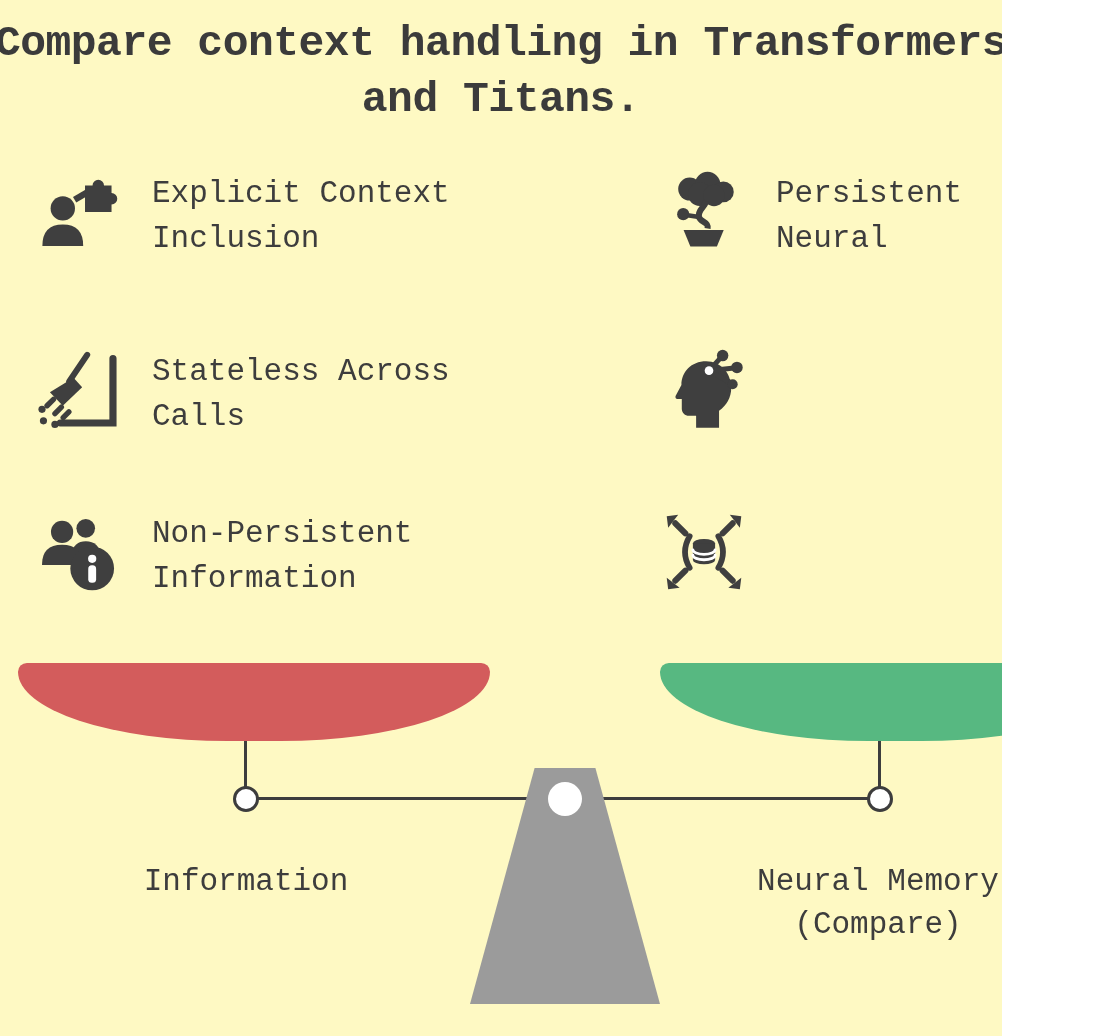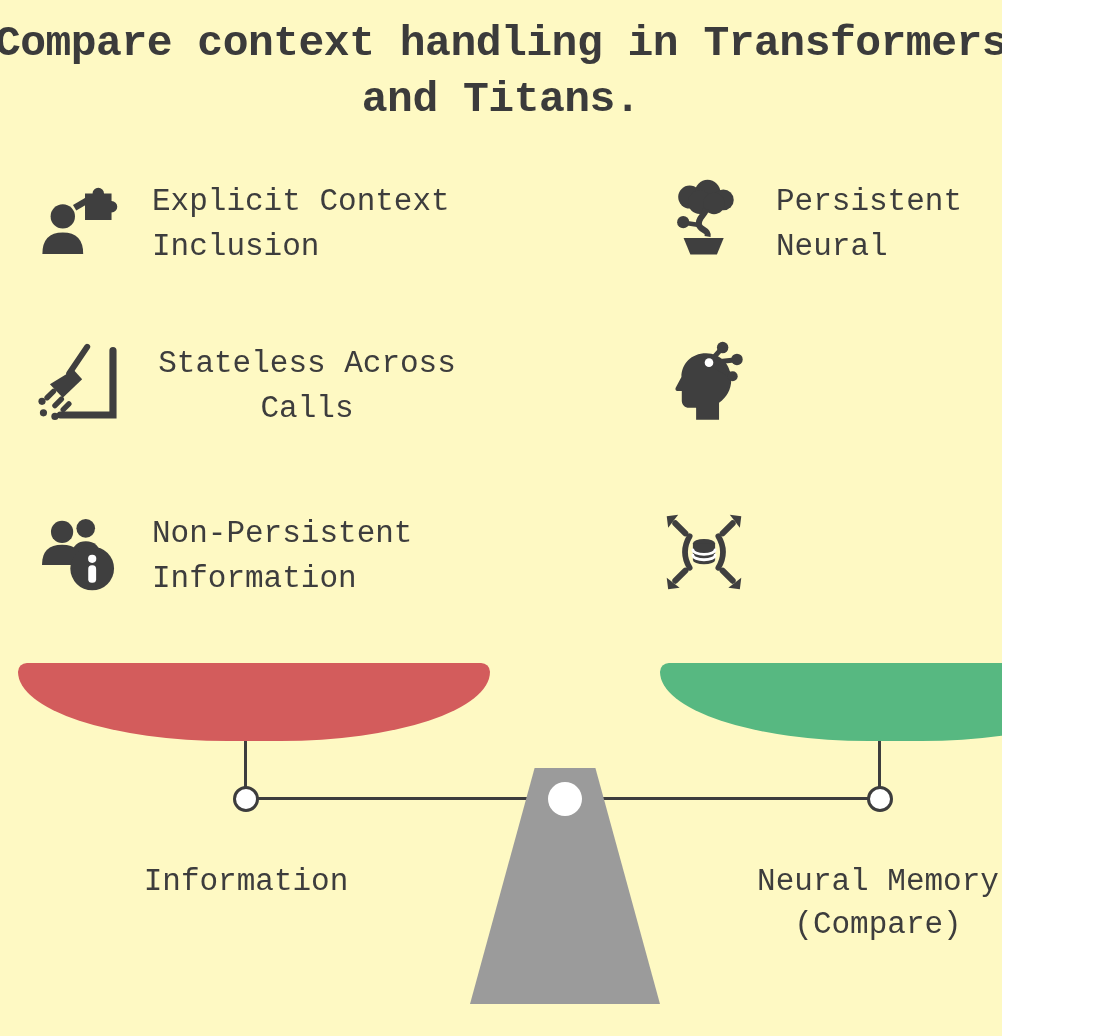--- a/index.html
+++ b/index.html
@@ -8,21 +8,21 @@
     font-family:Liberation Mono, monospace;overflow:hidden;color:#3d3d3d;
   }
   .title{
     position:absolute;top:16px;left:50%;transform:translateX(-50%);
     width:1020px;text-align:center;font-size:43px;font-weight:bold;
     line-height:1.3;color:#3b3b3b;letter-spacing:-0.5px;
   }
   .item{position:absolute;display:flex;align-items:flex-start;}
   .item.col-left{left:34px;}
   .item.col-right{left:658px;}
-  .row-1{top:172px;justify-content:flex-end;} .row-2{top:334px;text-align:center;} .row-3{top:504px;}
+  .row-1{top:164px;justify-content:flex-end;} .row-2{top:342px;} .row-3{top:504px;}
   .icon-box{width:92px;height:96px;flex:none;display:flex;align-items:center;justify-content:center;}
   .icon-box svg{width:86px;height:86px;}
   .item-label{
     margin-left:26px;font-size:31px;line-height:1.45;color:#3d3d3d;padding-top:8px;
   }
   .col-left .item-label{width:310px;}
   .col-right .item-label{width:265px;}
 
   
   .stem{position:absolute;width:3px;height:52px;background:#3d3d3d;top:737px;}

